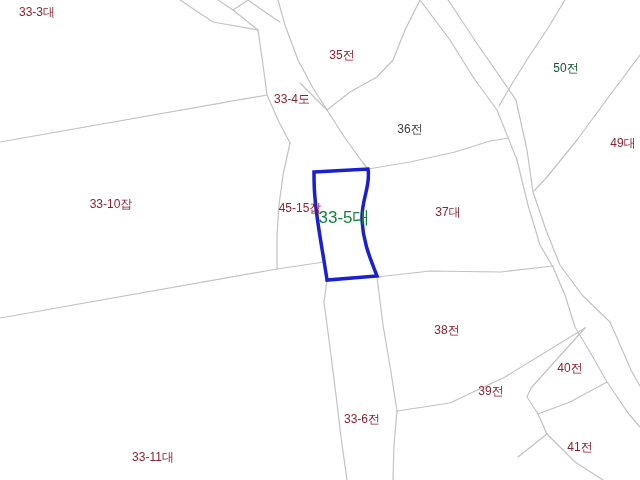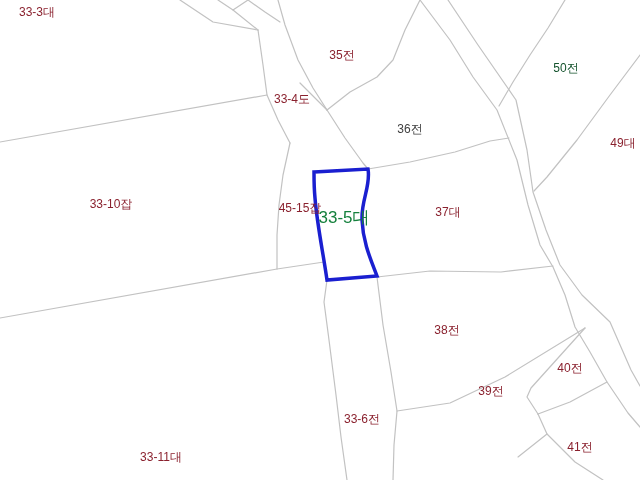--- a/index.html
+++ b/index.html
@@ -67,15 +67,15 @@
       <div class="parcel-label" style="left: 623px; top: 143px; color: rgb(138, 33, 46);">49대</div>
       <div class="parcel-label" style="left: 111px; top: 204px; color: rgb(138, 33, 46);">33-10잡</div>
       <div class="parcel-label" style="left: 300px; top: 208px; color: rgb(138, 33, 46);">45-15잡</div>
       <div class="parcel-label highlight" style="left: 344px; top: 217px; color: #15803d;">33-5대</div>
       <div class="parcel-label" style="left: 448px; top: 212px; color: rgb(138, 33, 46);">37대</div>
       <div class="parcel-label" style="left: 447px; top: 330px; color: rgb(138, 33, 46);">38전</div>
       <div class="parcel-label" style="left: 491px; top: 391px; color: rgb(138, 33, 46); text-align: right;">39전</div>
       <div class="parcel-label" style="left: 570px; top: 368px; color: rgb(138, 33, 46);">40전</div>
       <div class="parcel-label" style="left: 580px; top: 447px; color: rgb(138, 33, 46);">41전</div>
       <div class="parcel-label" style="left: 362px; top: 419px; color: rgb(138, 33, 46); text-align: center;">33-6전</div>
-      <div class="parcel-label" style="left: 153px; top: 457px; color: rgb(138, 33, 46); margin-left: 8px;">33-11대</div>
+      <div class="parcel-label" style="left: 153px; top: 457px; color: rgb(138, 33, 46);">33-11대</div>
     </div>
 </div>
 
 </body></html>

